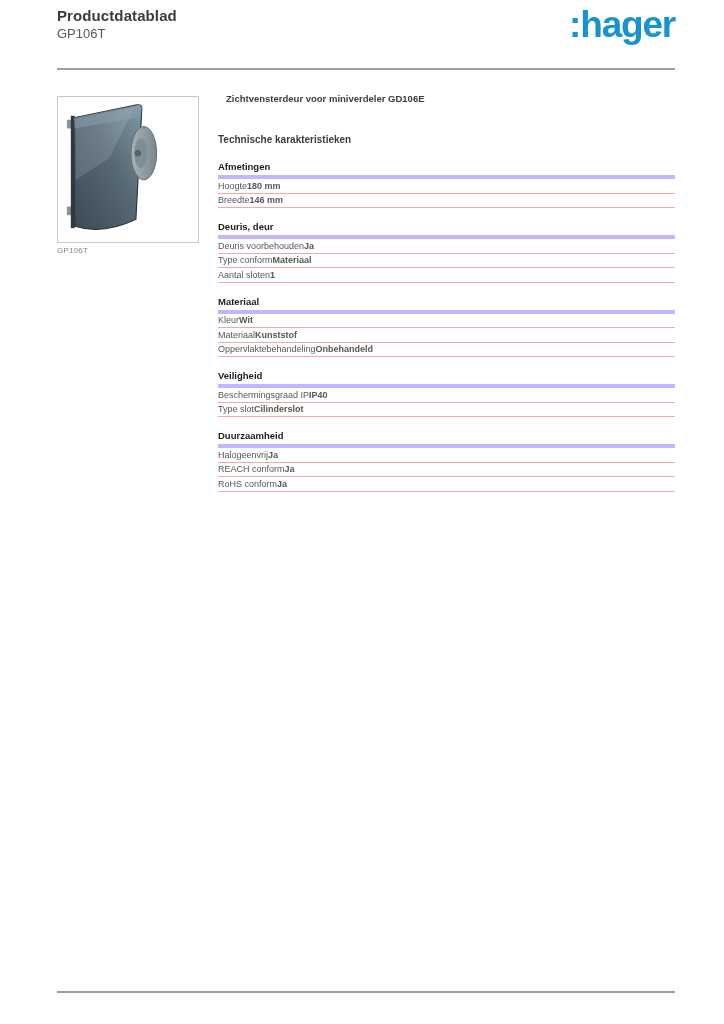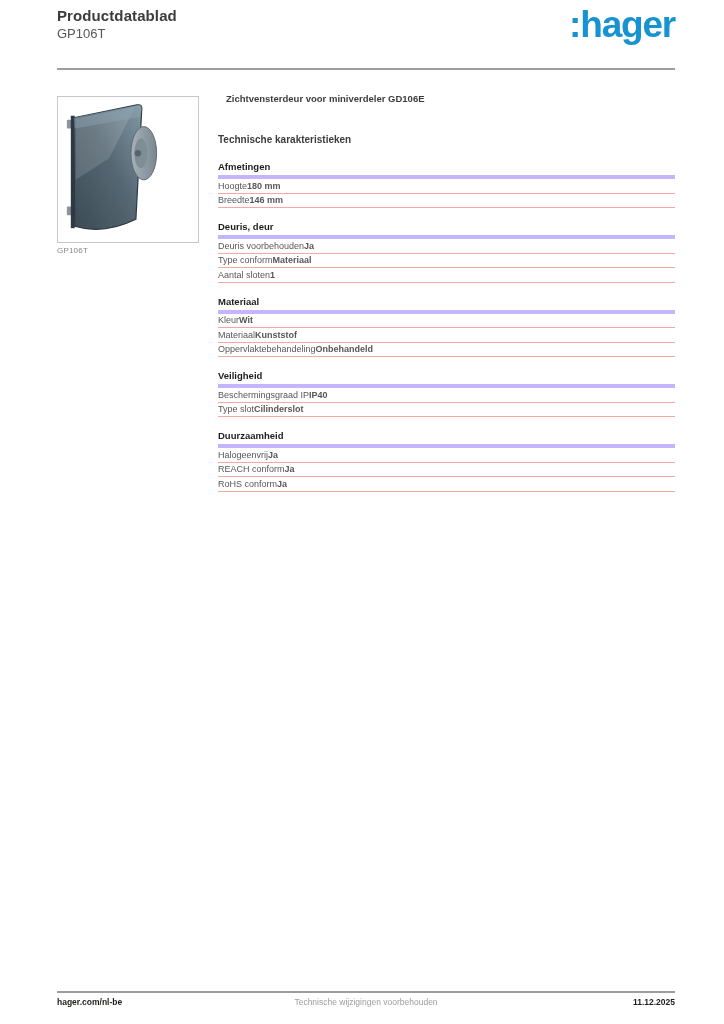--- a/index.html
+++ b/index.html
@@ -253,19 +253,14 @@
           </div>
           <div class="spec-row">
             <span class="spec-label">RoHS conform</span>
             <span class="spec-value">Ja</span>
           </div>
         </section>
       </div>
   </div>
 
   <div class="footer-rule"></div>
-  <div class="footer-row">
-    <span class="footer-left">hager.com/nl-be</span>
-    <span class="footer-center">Technische wijzigingen voorbehouden</span>
-    <span class="footer-right">11.12.2025</span>
-  </div>
 
 </div>
 
 </body></html>

